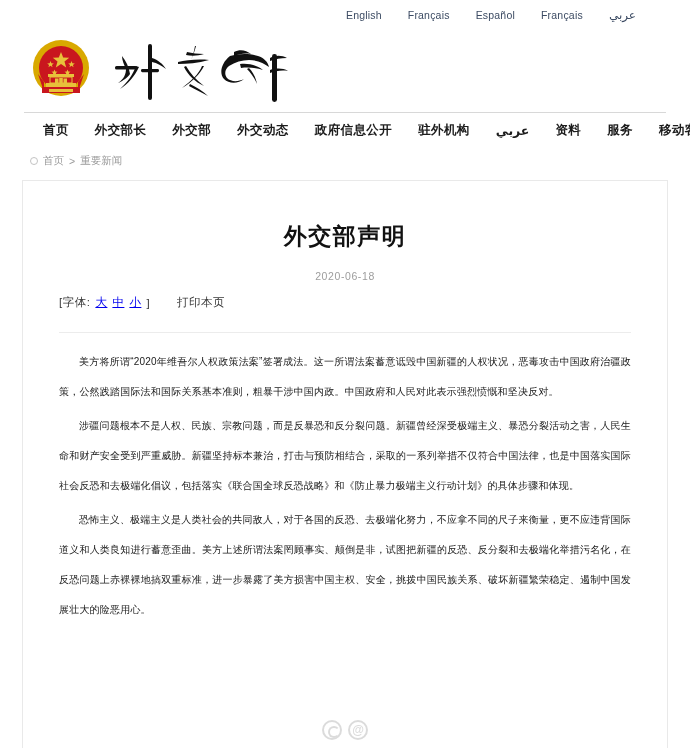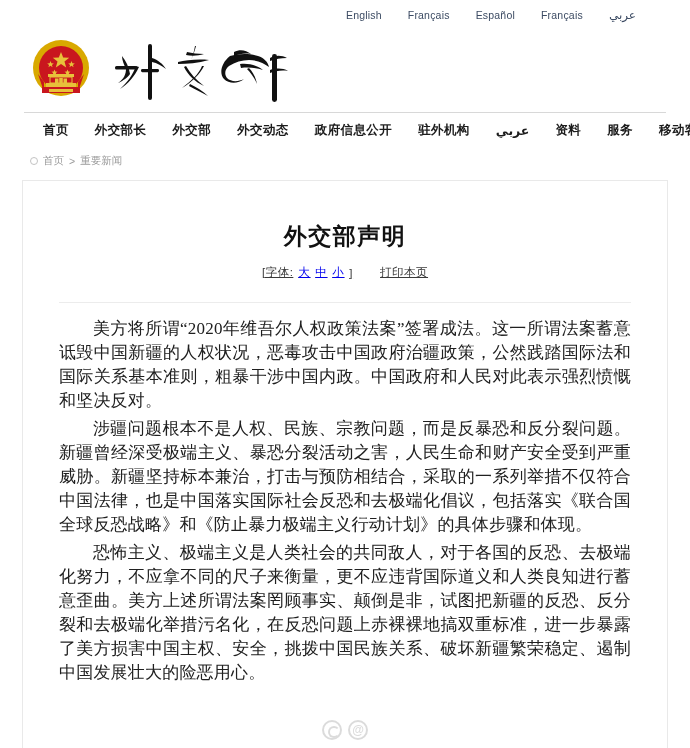--- a/index.html
+++ b/index.html
@@ -119,47 +119,45 @@
   .art-date {
     text-align: center;
     font-size: 10.5px;
     color: #9d9d9d;
     margin-top: 18px;
     letter-spacing: .6px;
   }
   .art-tools {
     display: flex;
     align-items: center;
-    justify-content: center;
     gap: 27px;
     margin-top: 13px;
     font-size: 11.5px;
     color: #3a3a3a;
-    text-decoration: underline;
   }
   .font-sizer { display: flex; align-items: center; gap: 5px; letter-spacing: .5px;}
   .font-sizer .fs { cursor: pointer; }
   .print-link { text-decoration: none; color: #3a3a3a; letter-spacing: .5px; }
 
   .rule {
     border: none;
     border-top: 1px solid #ececec;
     margin: 22px 0 0 0;
   }
 
   .body-text { padding-top: 14px; }
   .body-text p {
-    font-size: 17px;
-    line-height: 24px;
+    font-size: 10px;
+    line-height: 30px;
     color: #202020;
     margin: 0 0 4px 0;
     text-indent: 2em;
     text-align: justify;
     letter-spacing: .2px;
-    font-family: Liberation Serif, serif;
+    font-family: Liberation Sans, sans-serif;
   }
 
   
   .watermark {
     position: absolute;
     left: 0; right: 0;
     bottom: 8px;
     display: flex;
     align-items: center;
     justify-content: center;
@@ -293,20 +291,21 @@
   <span class="home-dot"></span>
   <a href="#">首页</a>
   <span class="txt">&gt;</span>
   <a href="#">重要新闻</a>
 </div>
 
 <div class="card">
 
   <h1 class="art-title">外交部声明</h1>
 
+  <div class="art-date">2020-06-18</div>
 
   <div class="art-tools">
     <span class="font-sizer">
       <span>[字体:</span>
       <a class="fs" href="#">大</a>
       <a class="fs" href="#">中</a>
       <a class="fs" href="#">小</a>
       <span>]</span>
     </span>
     <a class="print-link" href="#">打印本页</a>

